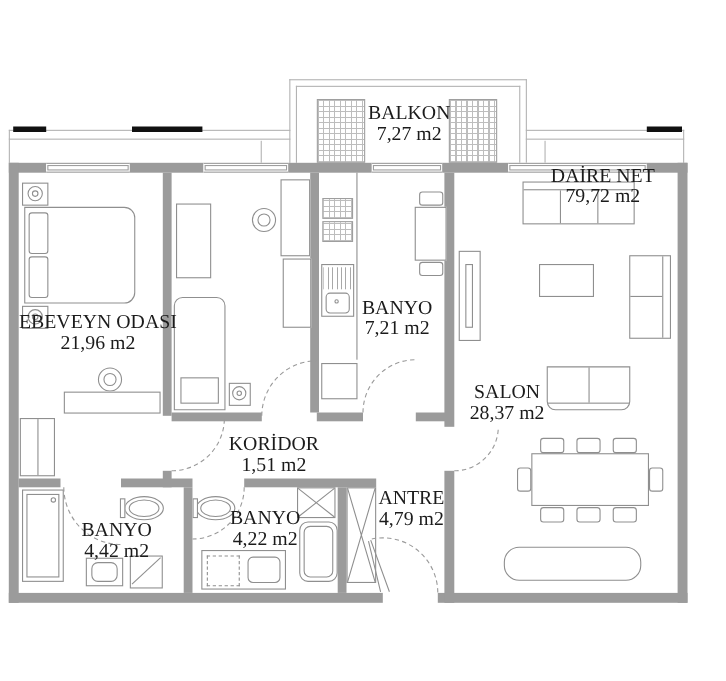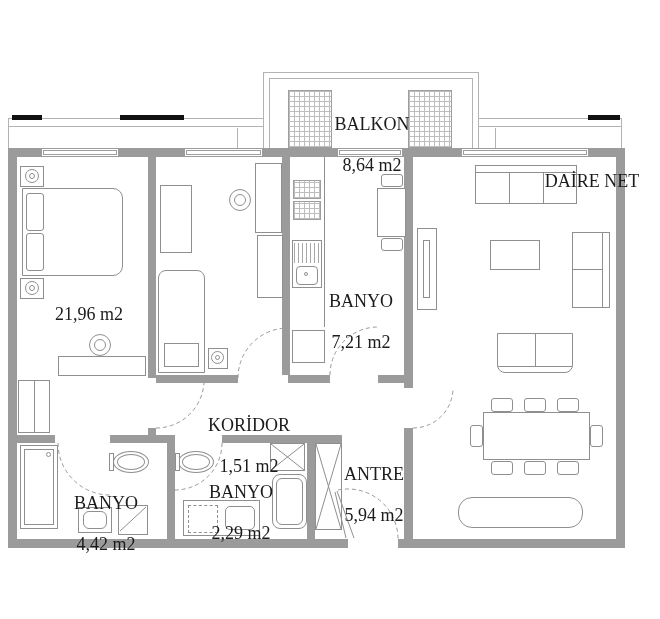--- a/index.html
+++ b/index.html
@@ -16,21 +16,21 @@
   .ell{position:absolute;border:1px solid #8f8f8f;border-radius:50%;box-sizing:border-box;background:#fff;}
   .fline{position:absolute;background:#8f8f8f;}
   .hatch{position:absolute;border:1px solid #9e9e9e;box-sizing:border-box;
     background-image:repeating-linear-gradient(0deg,#bdbdbd 0 1px,transparent 1px 5px),
                      repeating-linear-gradient(90deg,#bdbdbd 0 1px,transparent 1px 5px);}
   .stripes{position:absolute;border:1px solid #8f8f8f;box-sizing:border-box;
     background-image:repeating-linear-gradient(90deg,#a8a8a8 0 1px,transparent 1px 4px);}
   .dashed{border-style:dashed !important;}
   .label{position:absolute;color:#1b1b1b;font-size:18px;line-height:19px;text-align:center;
          white-space:nowrap;transform:translateX(-50%);}
-  .label span{display:block;margin-top:22px;}
+  .label span{display:block;}
   svg.overlay{position:absolute;left:0;top:0;pointer-events:none;}
 </style>
 </head>
 <body>
 
 <div id="plan">
 
   <div class="thin" style="left:8px;top:118px;width:256px;height:1px;"></div>
   <div class="thin" style="left:8px;top:126px;width:256px;height:1px;"></div>
   <div class="thin" style="left:478px;top:118px;width:144px;height:1px;"></div>
@@ -186,42 +186,48 @@
     <g stroke="#8f8f8f" stroke-width="1" fill="none">
       <path d="M346,538 L335,492 M354,538 L337,491"></path>
       <path d="M316,444 L341,529 M341,444 L316,529"></path>
       <path d="M271,444 L304,470 M304,444 L271,470"></path>
       <path d="M120,531 L146,507"></path>
     </g>
   </svg>
 
   <div class="label" style="left:372px;top:93px;">
     <span>BALKON</span>
-    <span>8,64 m2</span>
-  </div>
-  <div class="label" style="left:592px;top:150px;text-align:center;">
+    <span>7,27 m2</span>
+  </div>
+  <div class="label" style="left:548px;top:150px;text-align:center;">
     <span>DAİRE NET</span>
+    <span>79,72 m2</span>
   </div>
   <div class="label" style="left:89px;top:283px;">
+    <span>EBEVEYN ODASI</span>
     <span>21,96 m2</span>
   </div>
   <div class="label" style="left:361px;top:270px;">
     <span>BANYO</span>
     <span>7,21 m2</span>
   </div>
+  <div class="label" style="left:461px;top:347px;">
+    <span>SALON</span>
+    <span>28,37 m2</span>
+  </div>
   <div class="label" style="left:249px;top:394px;">
     <span>KORİDOR</span>
     <span>1,51 m2</span>
   </div>
   <div class="label" style="left:374px;top:443px;">
     <span>ANTRE</span>
-    <span>5,94 m2</span>
+    <span>4,79 m2</span>
   </div>
   <div class="label" style="left:106px;top:472px;">
     <span>BANYO</span>
     <span>4,42 m2</span>
   </div>
   <div class="label" style="left:241px;top:461px;">
     <span>BANYO</span>
-    <span>2,29 m2</span>
+    <span>4,22 m2</span>
   </div>
 
 </div>
 
 </body></html>

